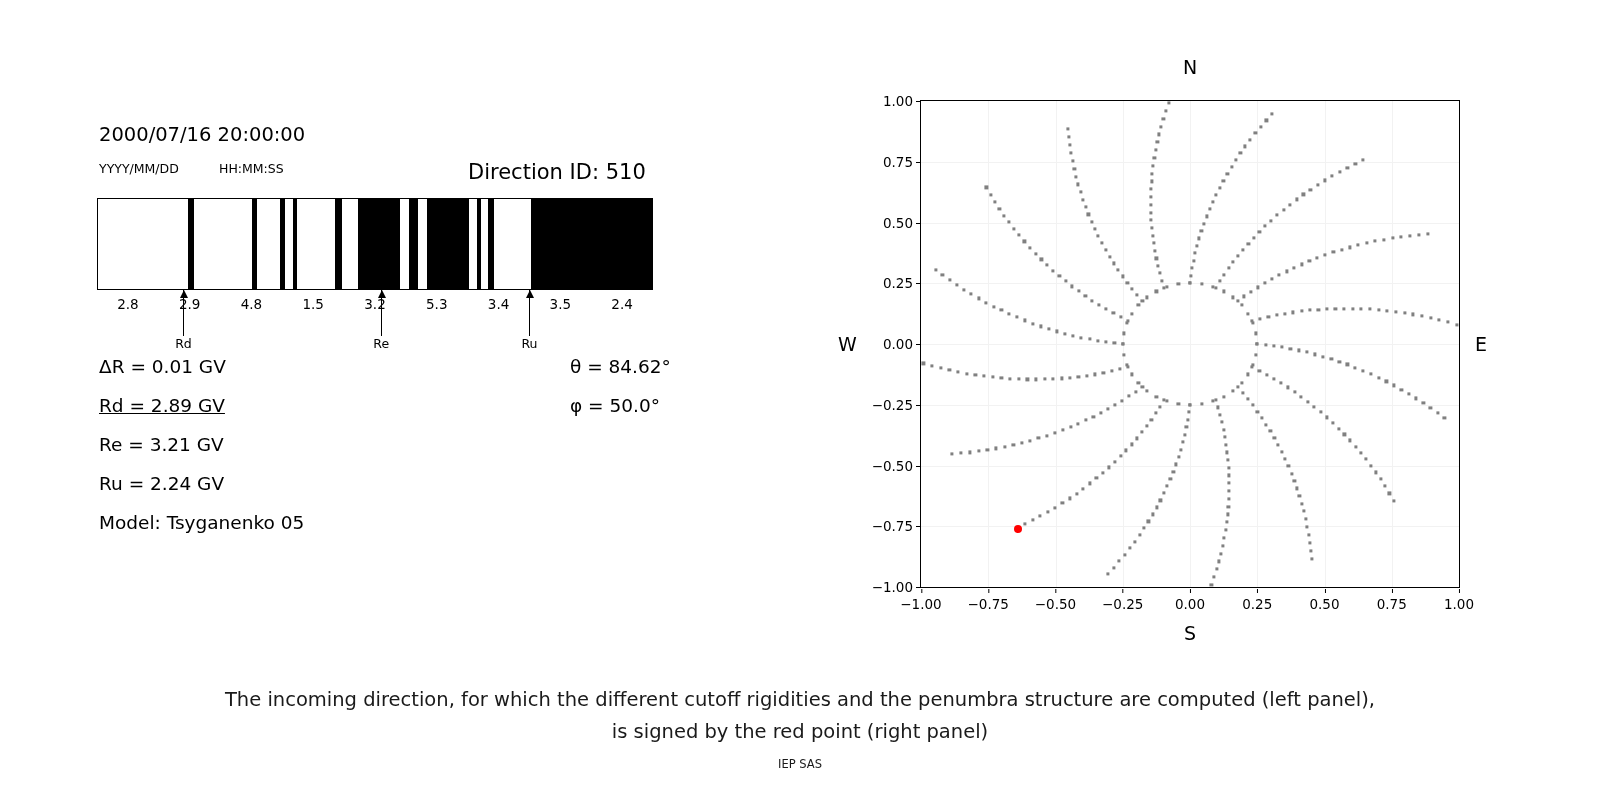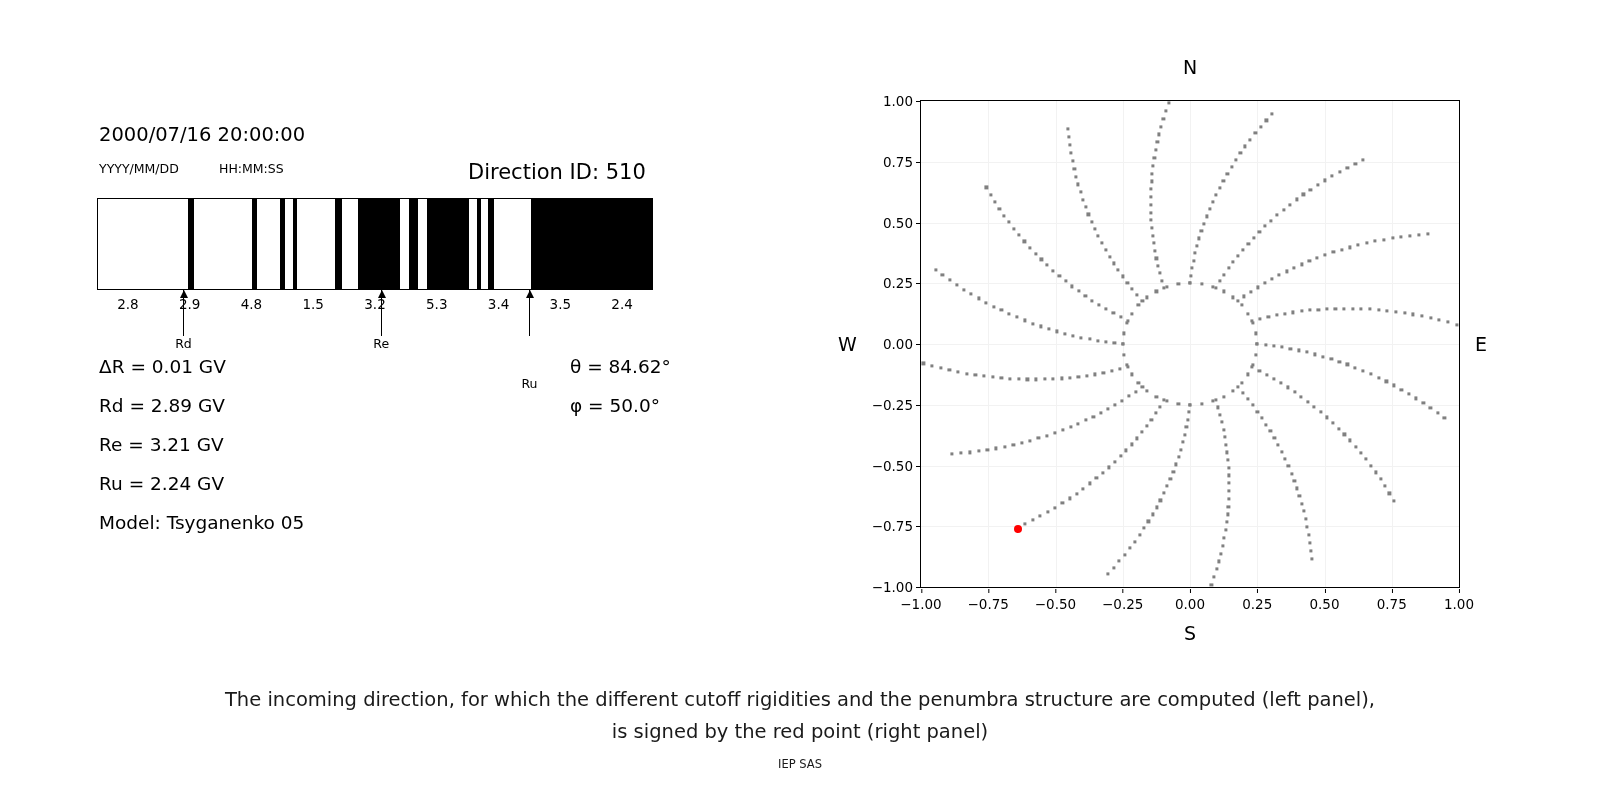--- a/index.html
+++ b/index.html
@@ -253,25 +253,25 @@
       <div class="tick-label" style="left: 72.2222%;">3.4</div>
       <div class="tick-label" style="left: 83.3333%;">3.5</div>
       <div class="tick-label" style="left: 94.4444%;">2.4</div>
       <div class="tick-label" style="left: 16.6667%;">2.9</div>
       <div class="tick-label" style="left: 50%;">3.2</div>
       <div class="marker" style="left: 15.5556%;"></div>
       <div class="marker-label" style="left: 15.5556%;">Rd</div>
       <div class="marker" style="left: 51.1111%;"></div>
       <div class="marker-label" style="left: 51.1111%;">Re</div>
       <div class="marker" style="left: 77.7778%;"></div>
-      <div class="marker-label" style="left: 77.7778%; margin-top: 40px;">Ru</div>
+      <div class="marker-label" style="left: 77.7778%;">Ru</div>
     </div>
 
 <div class="param" style="top: 356px;">ΔR = 0.01 GV</div>
-    <div class="param" style="top: 395px;">Rd = 2.89 GV</div>
+    <div class="param" style="top: 395px; text-decoration: underline;">Rd = 2.89 GV</div>
     <div class="param" style="top: 434px;">Re = 3.21 GV</div>
     <div class="param" style="top: 473px;">Ru = 2.24 GV</div>
     <div class="param" style="top: 512px;">Model: Tsyganenko 05</div>
     <div class="param-right" style="top: 356px;">θ = 84.62°</div>
     <div class="param-right" style="top: 395px;">φ = 50.0°</div>
   </div>
 
 <div id="right-panel">
 
   <div id="label-north">N</div>

